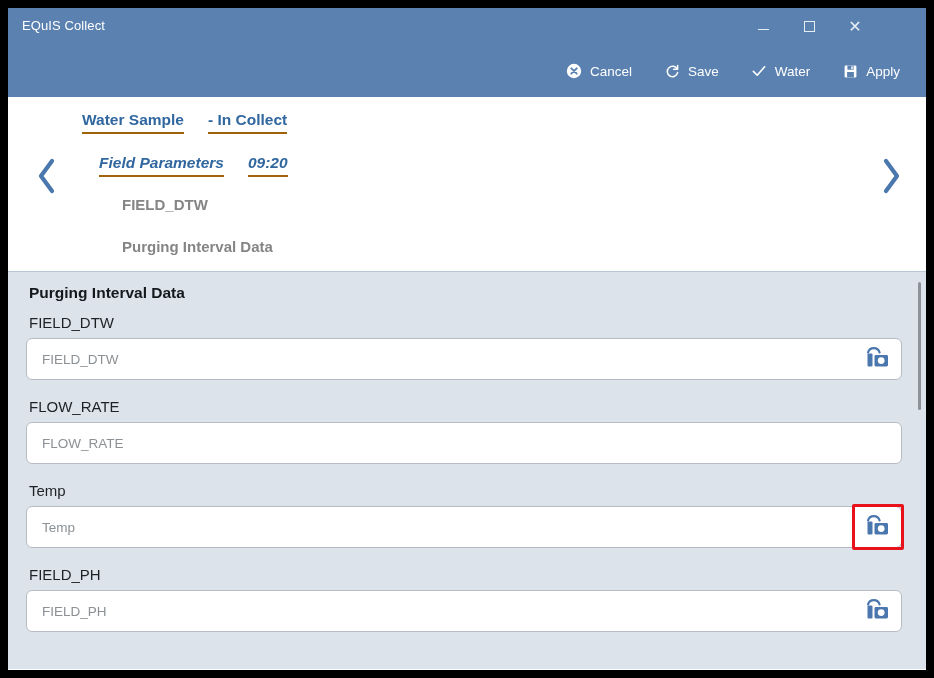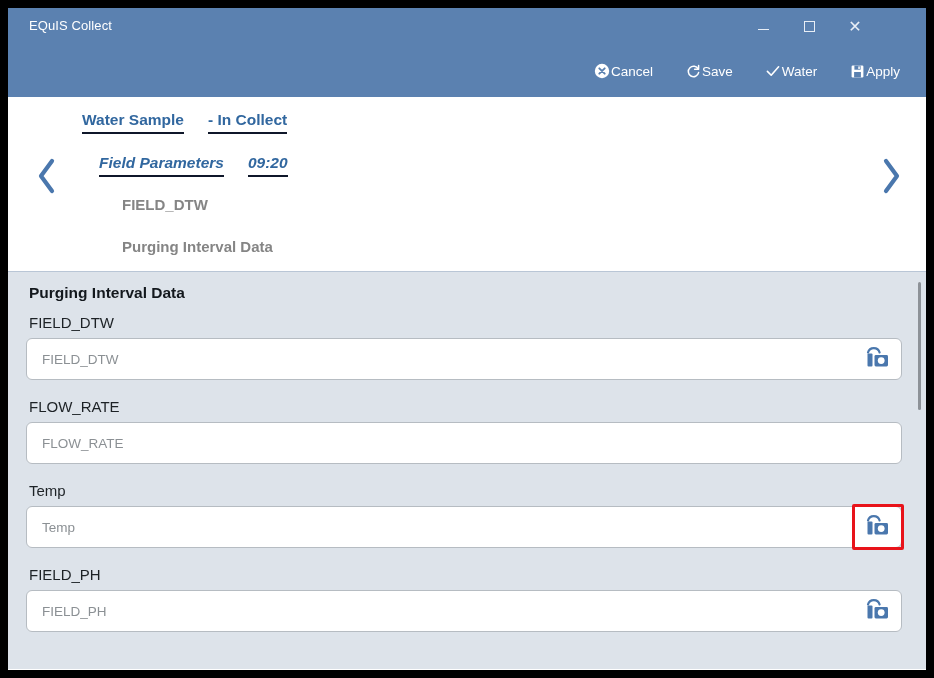--- a/index.html
+++ b/index.html
@@ -30,21 +30,20 @@
     height: 37px;
     background: #5b81b0;
   }
   #window-title {
     position: absolute;
     left: 14px;
     top: 10px;
     font-size: 13px;
     color: #ffffff;
     letter-spacing: .1px;
-    margin-left: 7px;
   }
   .win-btn {
     position: absolute;
     top: 0;
     width: 46px;
     height: 37px;
     display: flex;
     align-items: center;
     justify-content: center;
     color: #eef3f9;
@@ -78,20 +77,21 @@
     background: #5b81b0;
     display: flex;
     align-items: center;
     justify-content: flex-end;
     padding-right: 26px;
     box-sizing: border-box;
   }
   .cmd-btn {
     display: flex;
     align-items: center;
+    gap: 7px;
     margin-left: 32px;
     color: #ffffff;
     font-size: 13.5px;
     cursor: pointer;
     user-select: none;
   }
   .cmd-icon {
     display: inline-flex;
     align-items: center;
     justify-content: center;
@@ -127,21 +127,21 @@
   }
   #crumb-row-1 { left: 74px;  top: 14px; }
   #crumb-row-2 { left: 91px;  top: 57px; font-style: italic; }
   #crumb-row-3 { left: 114px; top: 99px; }
   #crumb-row-4 { left: 114px; top: 141px; }
 
   .crumb-link {
     font-size: 15.5px;
     font-weight: bold;
     color: #31679f;
-    border-bottom: 2px solid #0f172a;
+    border-bottom: 2px solid #a16207;
     padding-bottom: 3px;
     cursor: pointer;
     white-space: nowrap;
   }
   .crumb-gap { width: 24px; }
   .crumb-static {
     font-size: 15px;
     font-weight: bold;
     color: #858585;
     white-space: nowrap;

